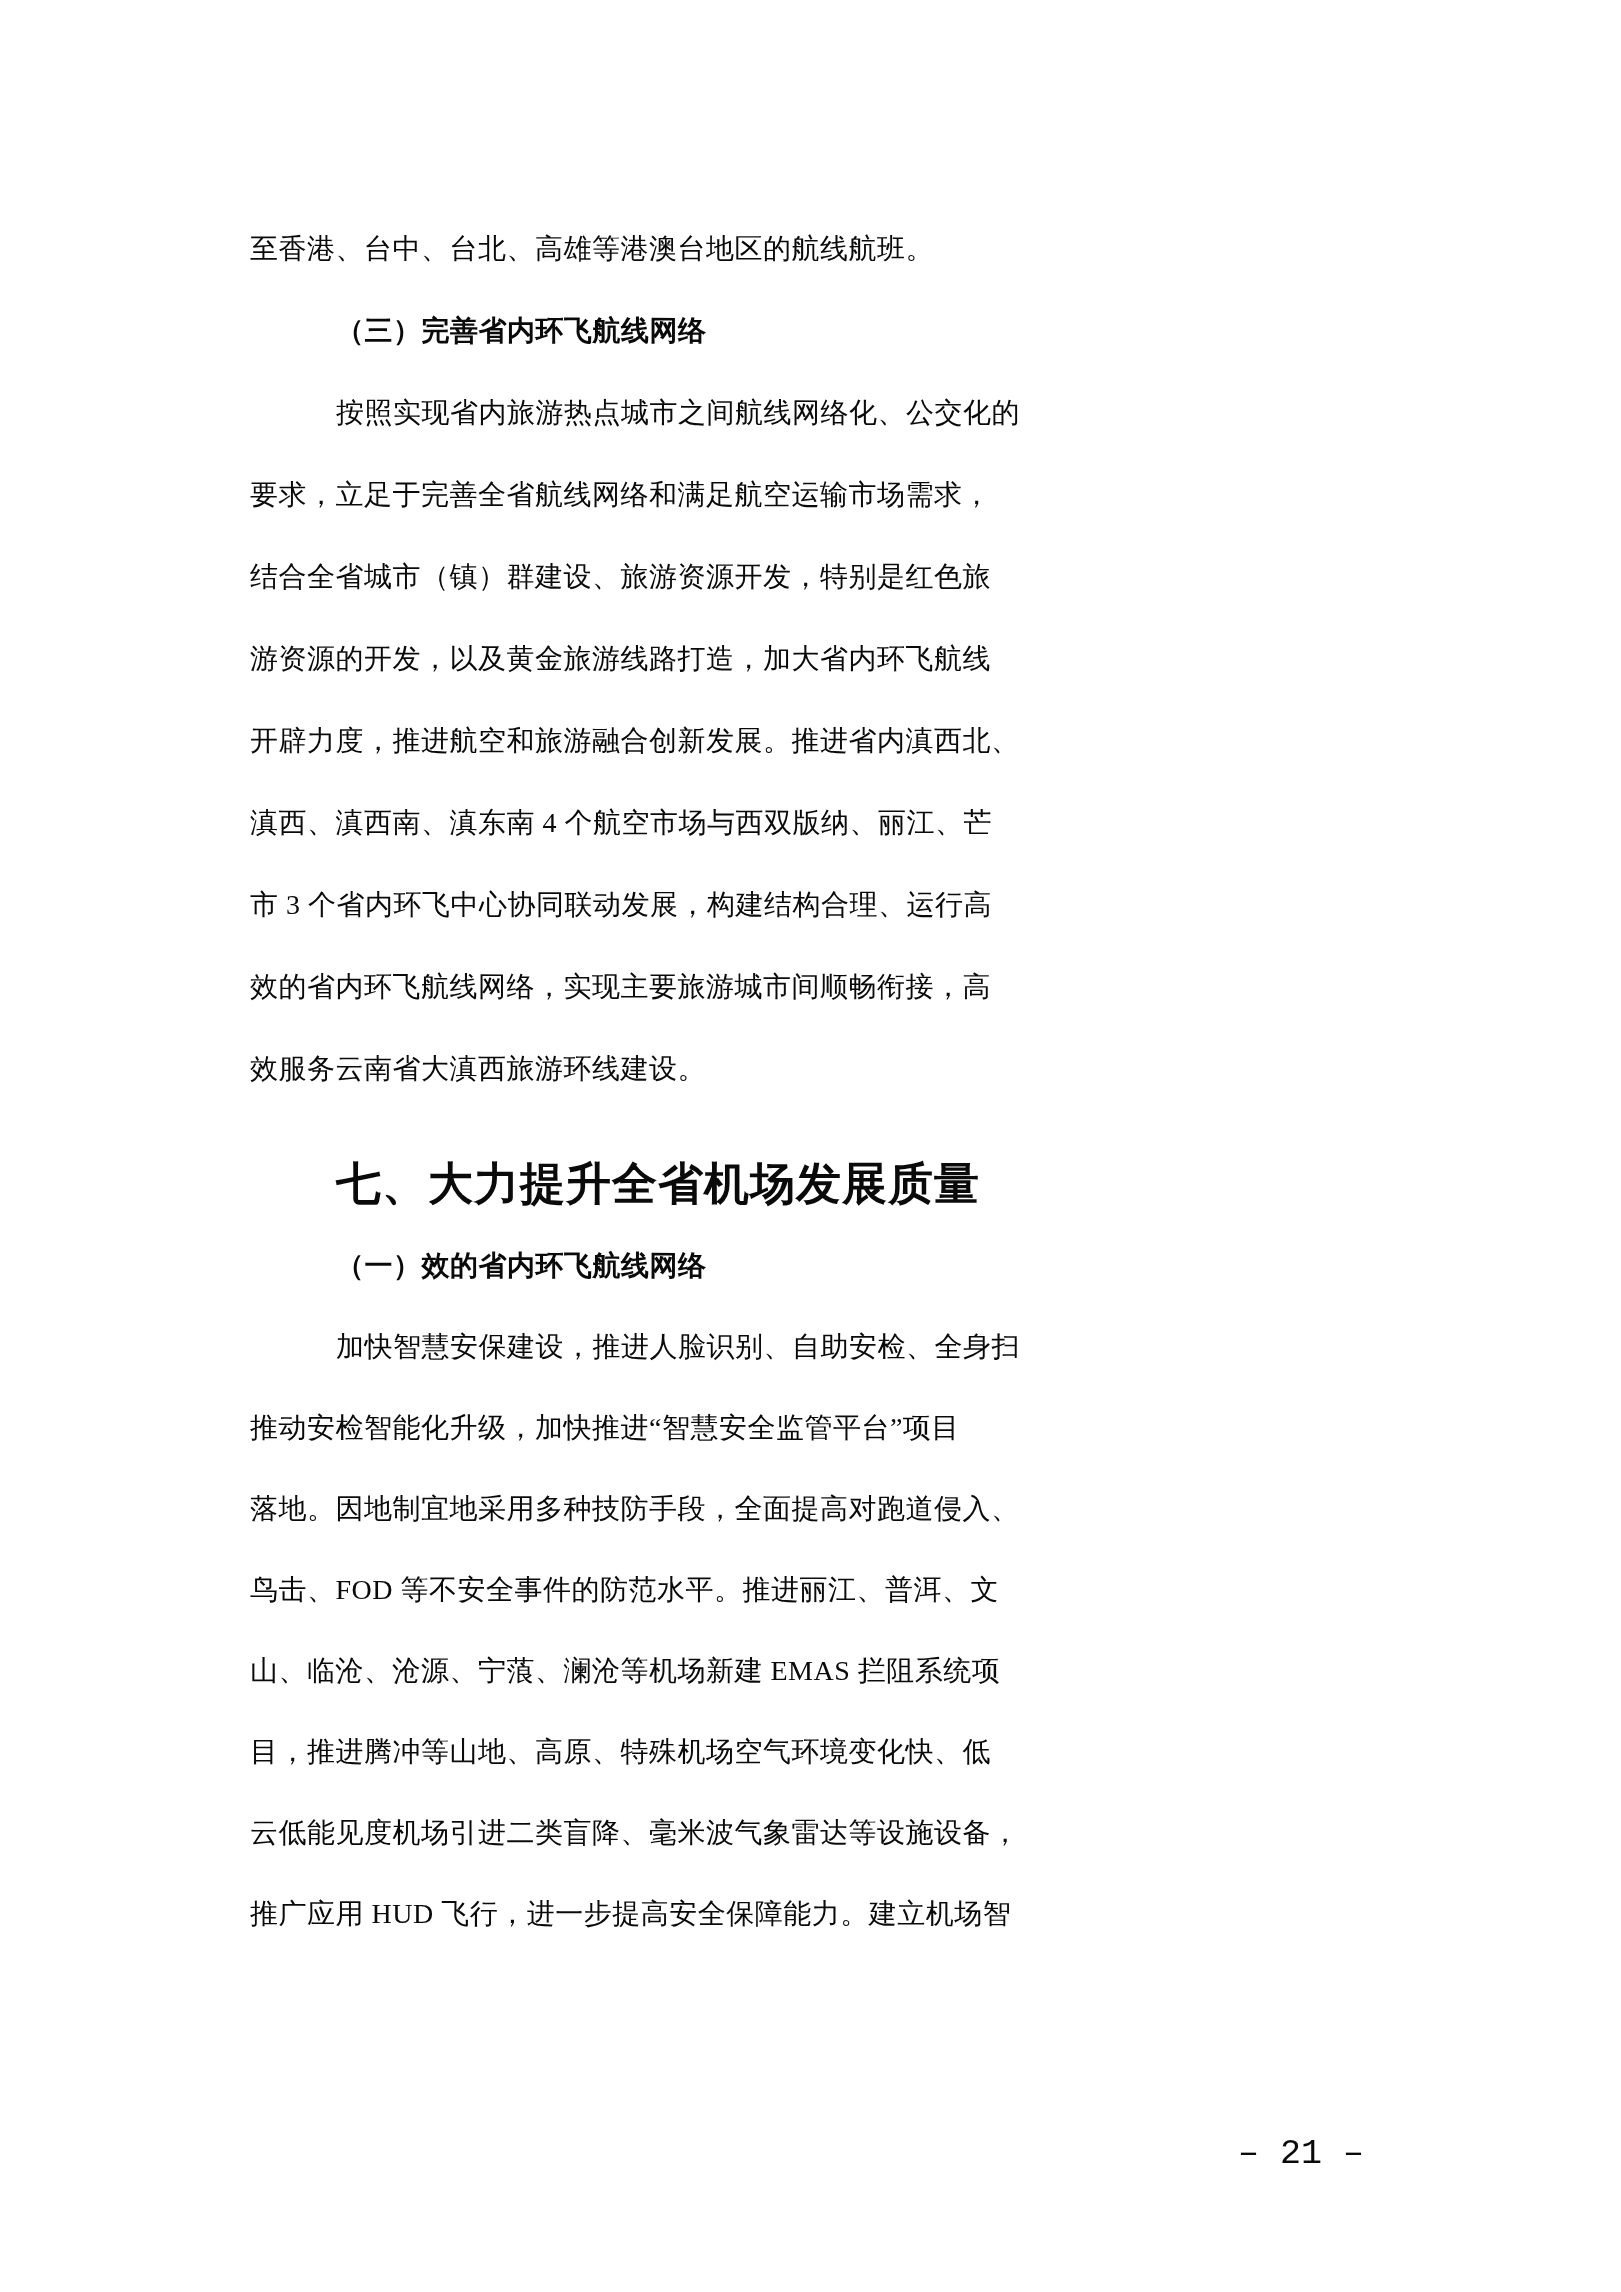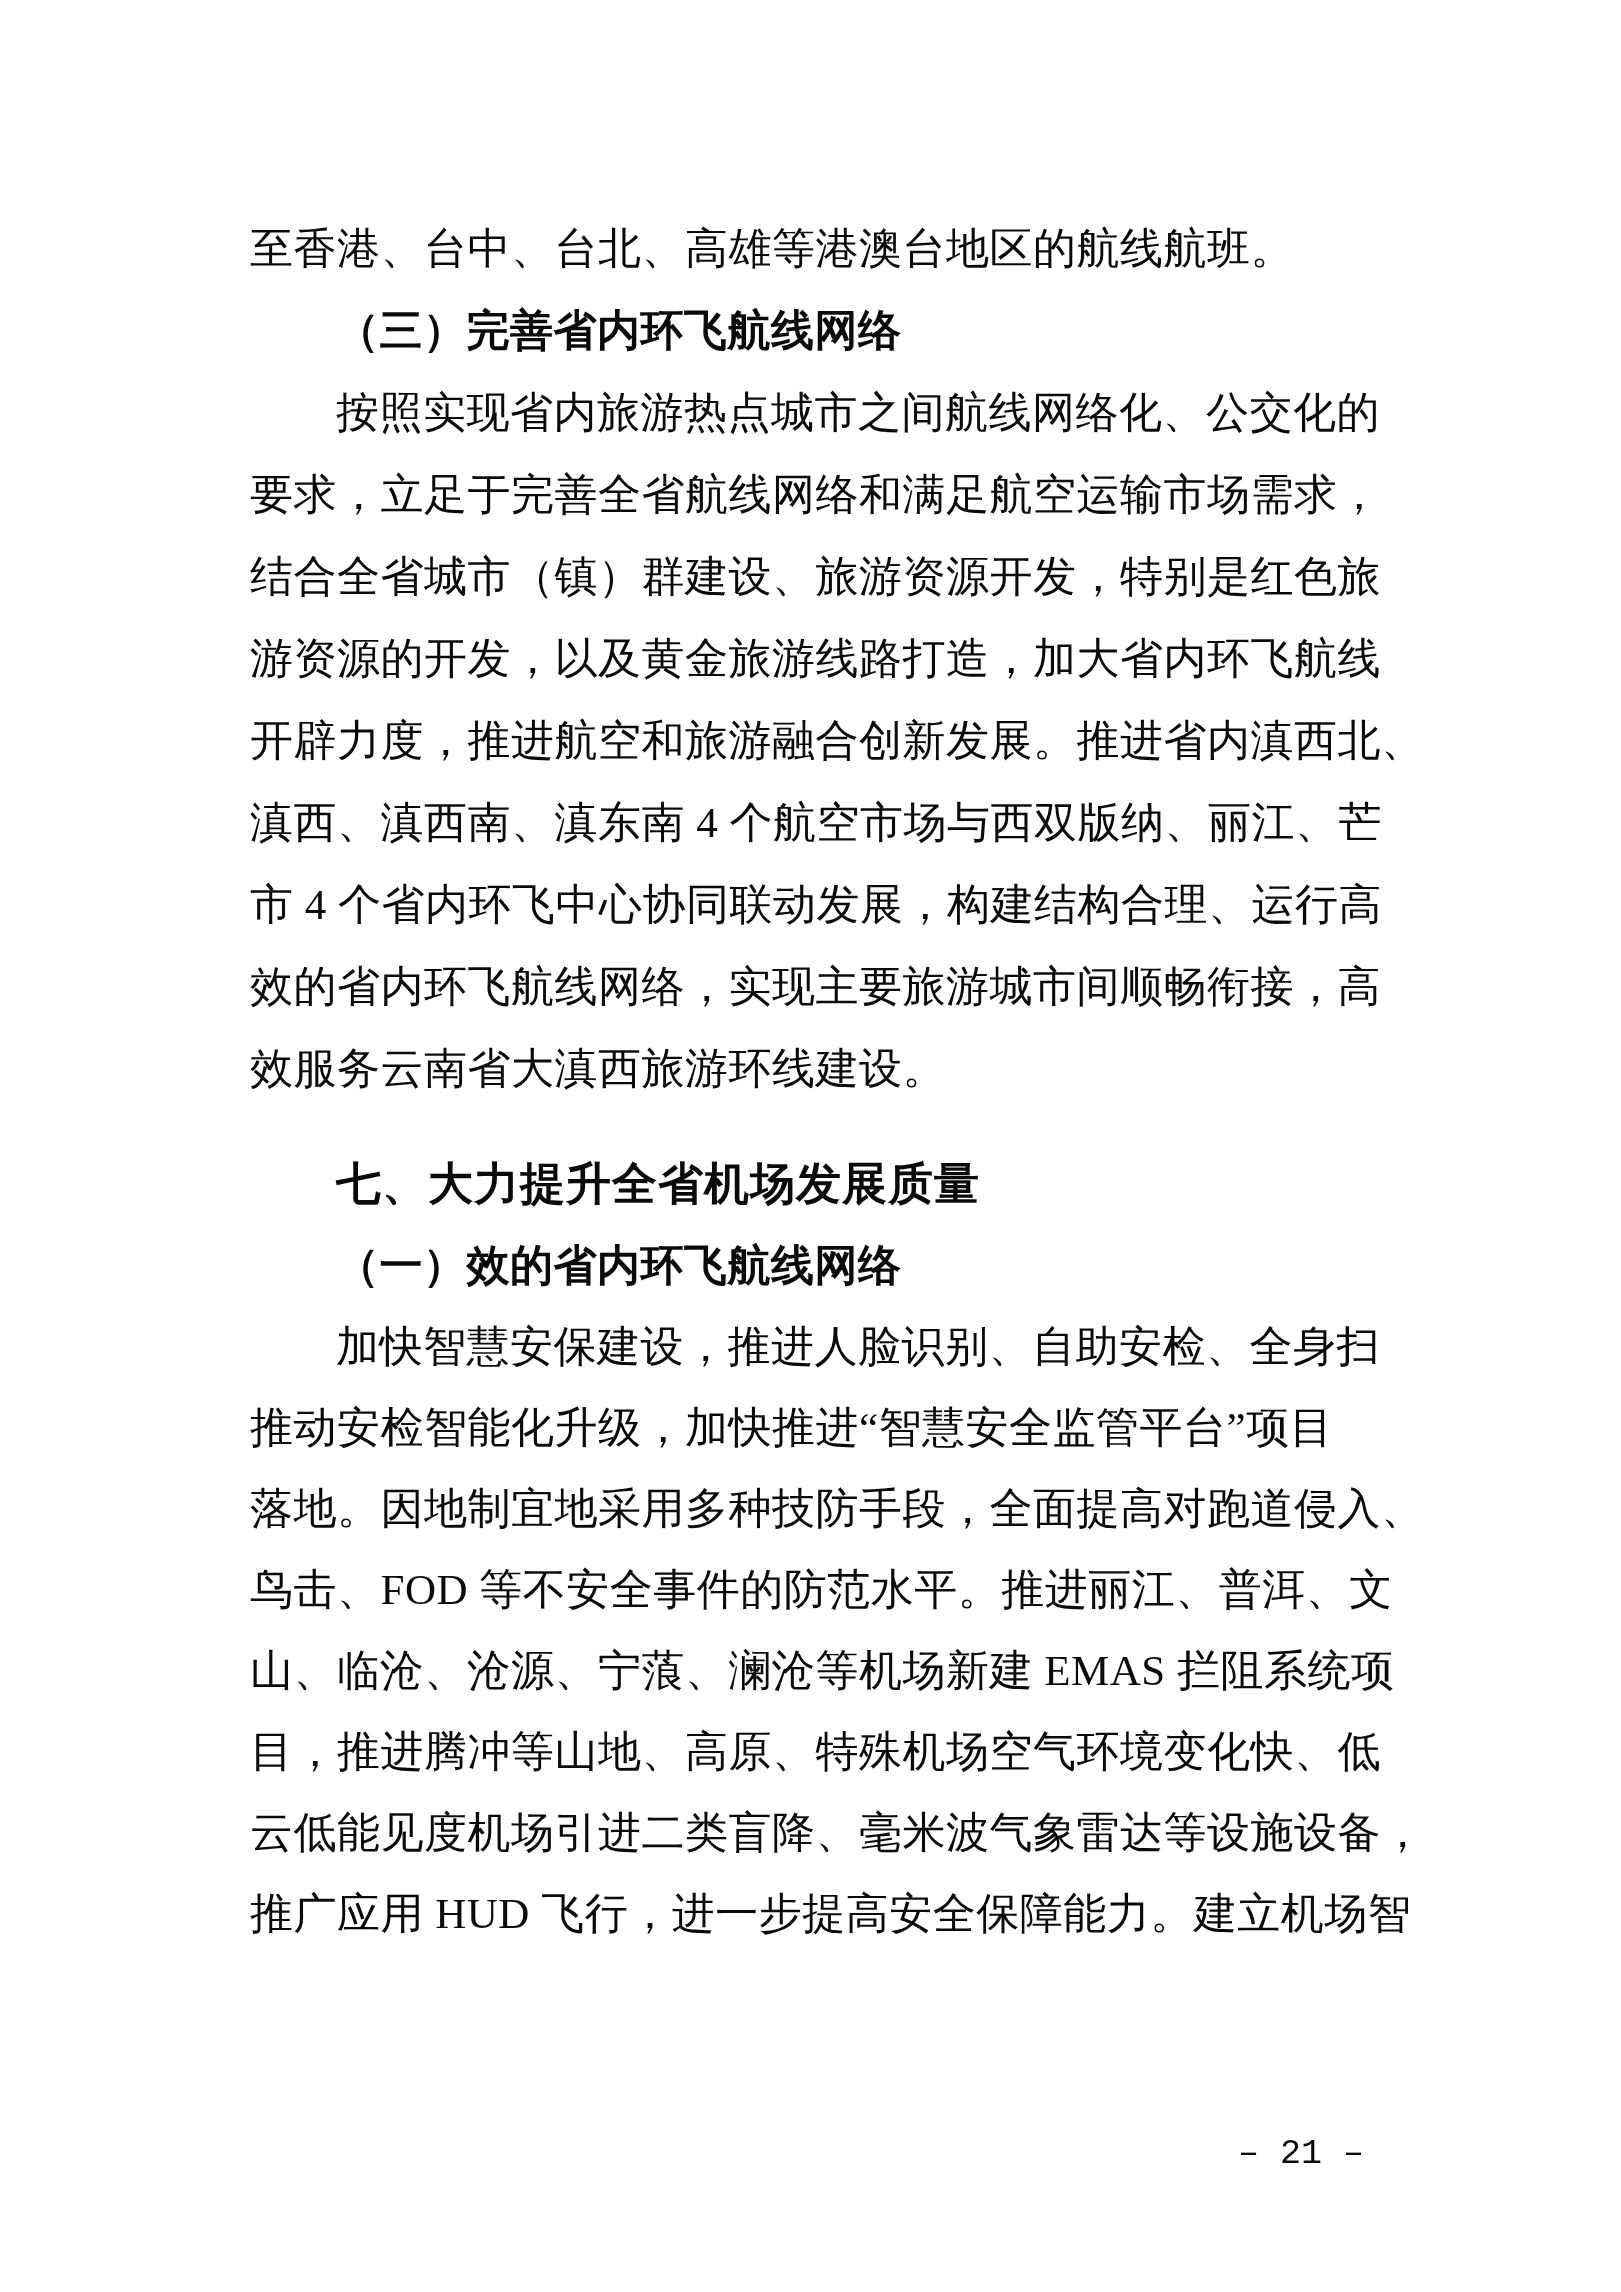--- a/index.html
+++ b/index.html
@@ -17,21 +17,21 @@
   }
   .text-block {
     position: absolute;
     left: 250px;
     top: 208px;
     width: 1137px;
   }
   .line {
     height: 82px;
     line-height: 82px;
-    font-size: 43px;
+    font-size: 28px;
     font-family: "Liberation Serif", "DejaVu Serif", serif;
     white-space: nowrap;
     letter-spacing: 0.5px;
   }
   .lines-bottom .line {
     height: 81px;
     line-height: 81px;
   }
   .indent {
     text-indent: 86px;
@@ -68,21 +68,21 @@
 
     <div class="lines-top">
       <div class="line">至香港、台中、台北、高雄等港澳台地区的航线航班。</div>
       <div class="line sub-heading indent">（三）完善省内环飞航线网络</div>
       <div class="line indent">按照实现省内旅游热点城市之间航线网络化、公交化的</div>
       <div class="line">要求，立足于完善全省航线网络和满足航空运输市场需求，</div>
       <div class="line">结合全省城市（镇）群建设、旅游资源开发，特别是红色旅</div>
       <div class="line">游资源的开发，以及黄金旅游线路打造，加大省内环飞航线</div>
       <div class="line">开辟力度，推进航空和旅游融合创新发展。推进省内滇西北、</div>
       <div class="line">滇西、滇西南、滇东南 4 个航空市场与西双版纳、丽江、芒</div>
-      <div class="line">市 4 个省内环飞中心协同联动发展，构建结构合理、运行高</div>
+      <div class="line">市 3 个省内环飞中心协同联动发展，构建结构合理、运行高</div>
       <div class="line">效的省内环飞航线网络，实现主要旅游城市间顺畅衔接，高</div>
       <div class="line">效服务云南省大滇西旅游环线建设。</div>
     </div>
 
     <div class="line section-heading indent">七、大力提升全省机场发展质量</div>
 
     <div class="lines-bottom">
       <div class="line sub-heading indent">（一）效的省内环飞航线网络</div>
       <div class="line indent">加快智慧安保建设，推进人脸识别、自助安检、全身扫</div>
       <div class="line">推动安检智能化升级，加快推进“智慧安全监管平台”项目</div>

